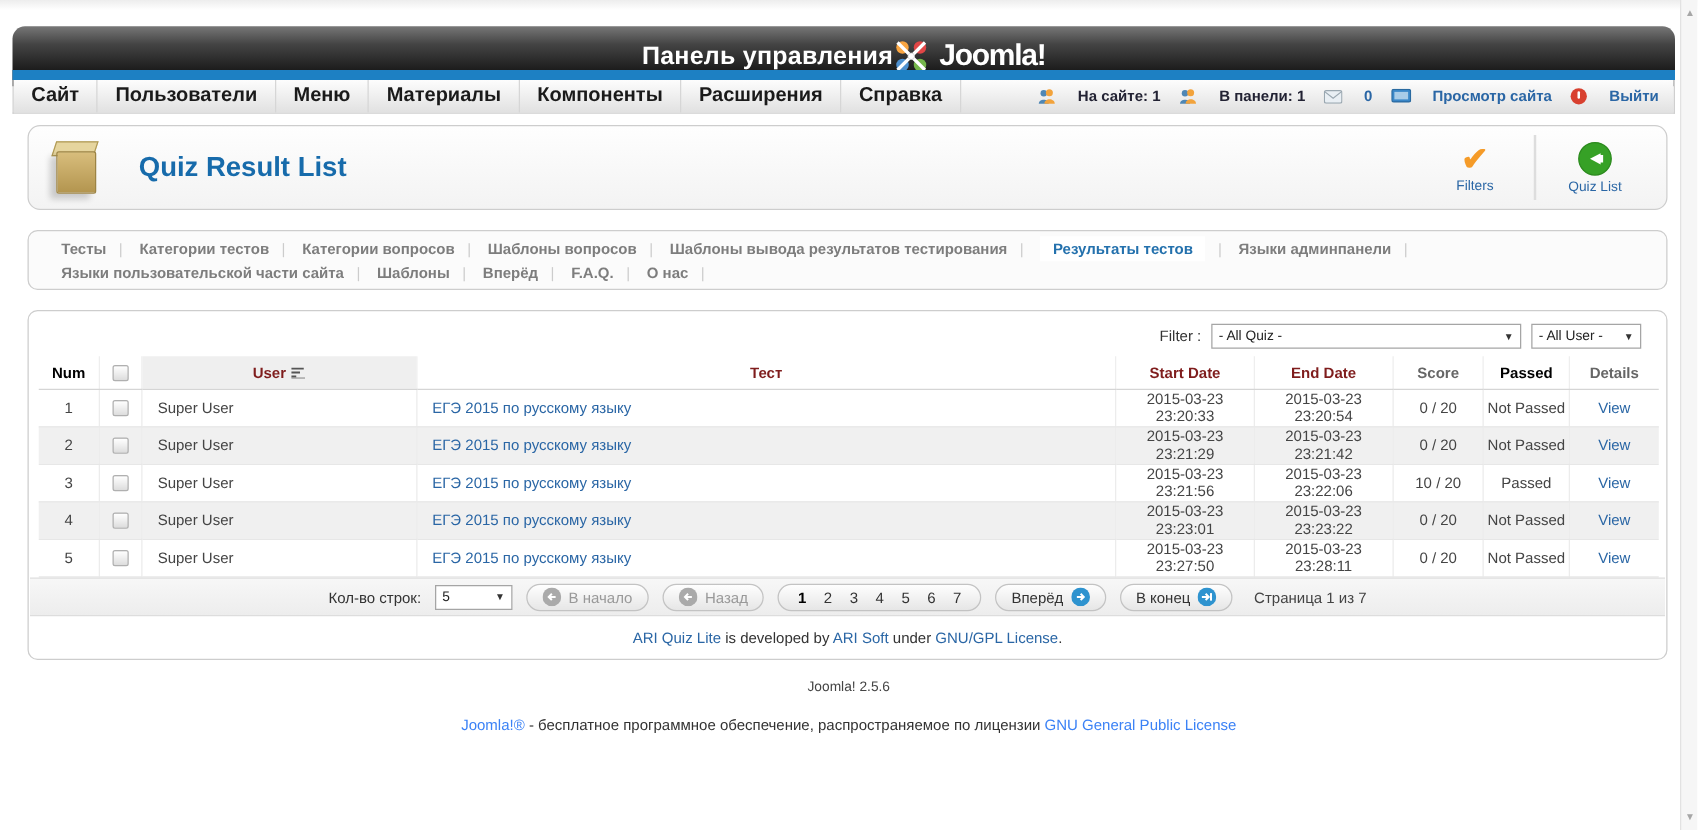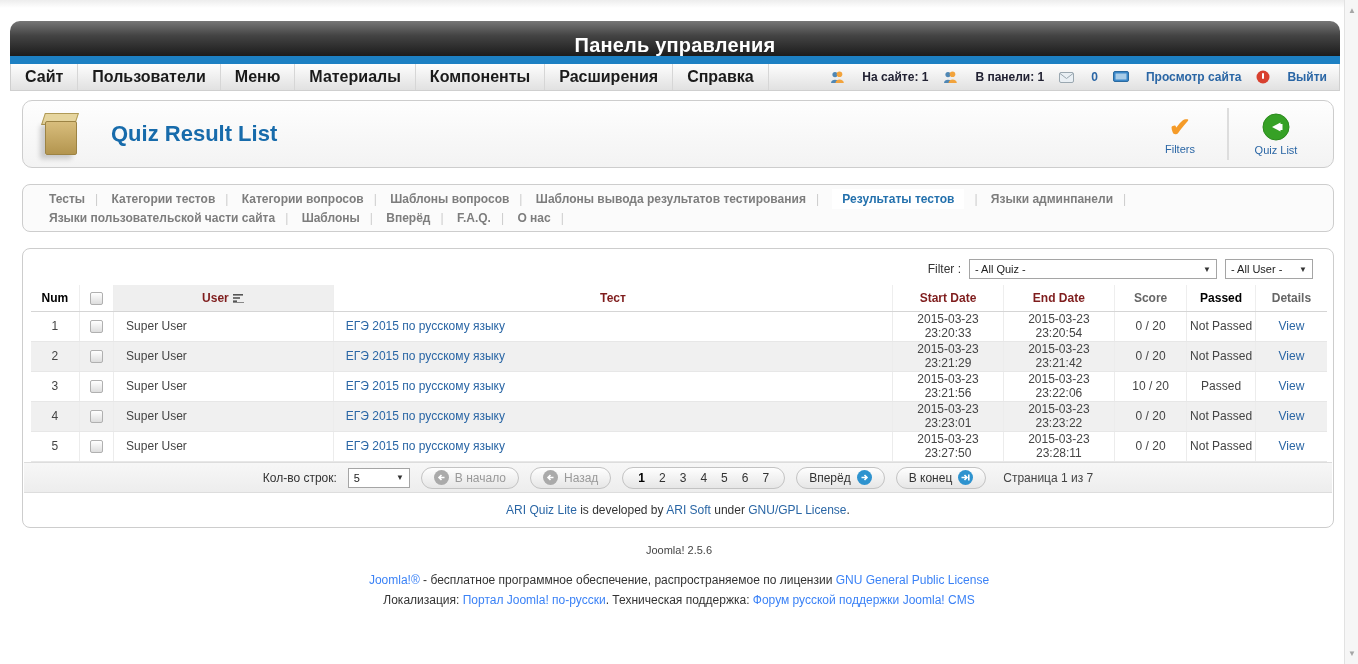--- a/index.html
+++ b/index.html
@@ -116,20 +116,32 @@
     box-shadow:-5px 4px 5px rgba(0,0,0,.18); }
 </style>
 </head>
 <body>
 
 <div class="screen">
   <div class="topstrip"></div>
 
   <div class="header-dark">
     <span class="header-title">Панель управления</span>
+    <div class="logo">
+      <svg width="30" height="30" viewBox="0 0 30 30">
+        <circle cx="8" cy="8" r="5" fill="#f9a541"></circle>
+        <circle cx="22" cy="8" r="5" fill="#e04646"></circle>
+        <circle cx="8" cy="22" r="5" fill="#4f91cf"></circle>
+        <circle cx="22" cy="22" r="5" fill="#74b54a"></circle>
+        <path d="M4 4 L26 26 M26 4 L4 26" stroke="#fff" stroke-width="2.6"></path>
+        <circle cx="15" cy="15" r="2.6" fill="#fff"></circle>
+        <circle cx="15" cy="15" r="2.6" fill="none" stroke="#cfcfcf" stroke-width=".6"></circle>
+      </svg>
+      <span class="logo-word">Joomla!</span>
+    </div>
   </div>
   <div class="blue-strip"></div>
 
   <div class="menubar">
     <div class="menu-items">
       <span class="menu-item">Сайт</span>
       <span class="menu-item">Пользователи</span>
       <span class="menu-item">Меню</span>
       <span class="menu-item">Материалы</span>
       <span class="menu-item">Компоненты</span>
@@ -373,21 +385,18 @@
 
     <div class="ari-footer">
       <span class="lnk">ARI Quiz Lite</span><span> is developed by </span><span class="lnk">ARI Soft</span><span> under </span><span class="lnk">GNU/GPL License</span><span>.</span>
     </div>
   </div>
 
   <div class="version">Joomla! 2.5.6</div>
   <div class="footer-line fl1">
     <span class="lnk">Joomla!®</span><span> - бесплатное программное обеспечение, распространяемое по лицензии </span><span class="lnk">GNU General Public License</span>
   </div>
-  <div class="footer-line fl2">
-    <span>Локализация: </span><span class="lnk">Портал Joomla! по-русски</span><span>. Техническая поддержка: </span><span class="lnk">Форум русской поддержки Joomla! CMS</span>
-  </div>
 
   <div class="scrollbar">
     <span class="sb-arrow sb-up">▲</span>
     <span class="sb-arrow sb-down">▼</span>
   </div>
 </div>
 
 </body></html>

